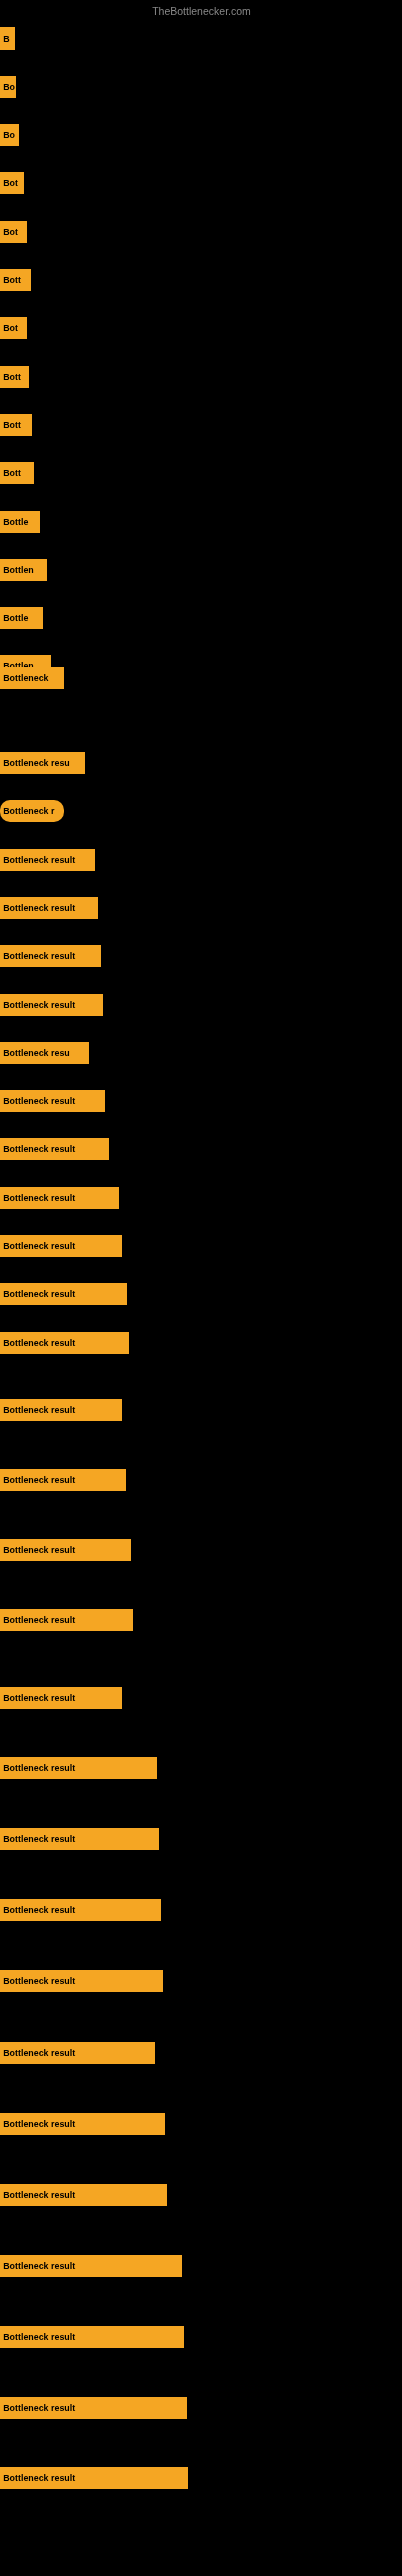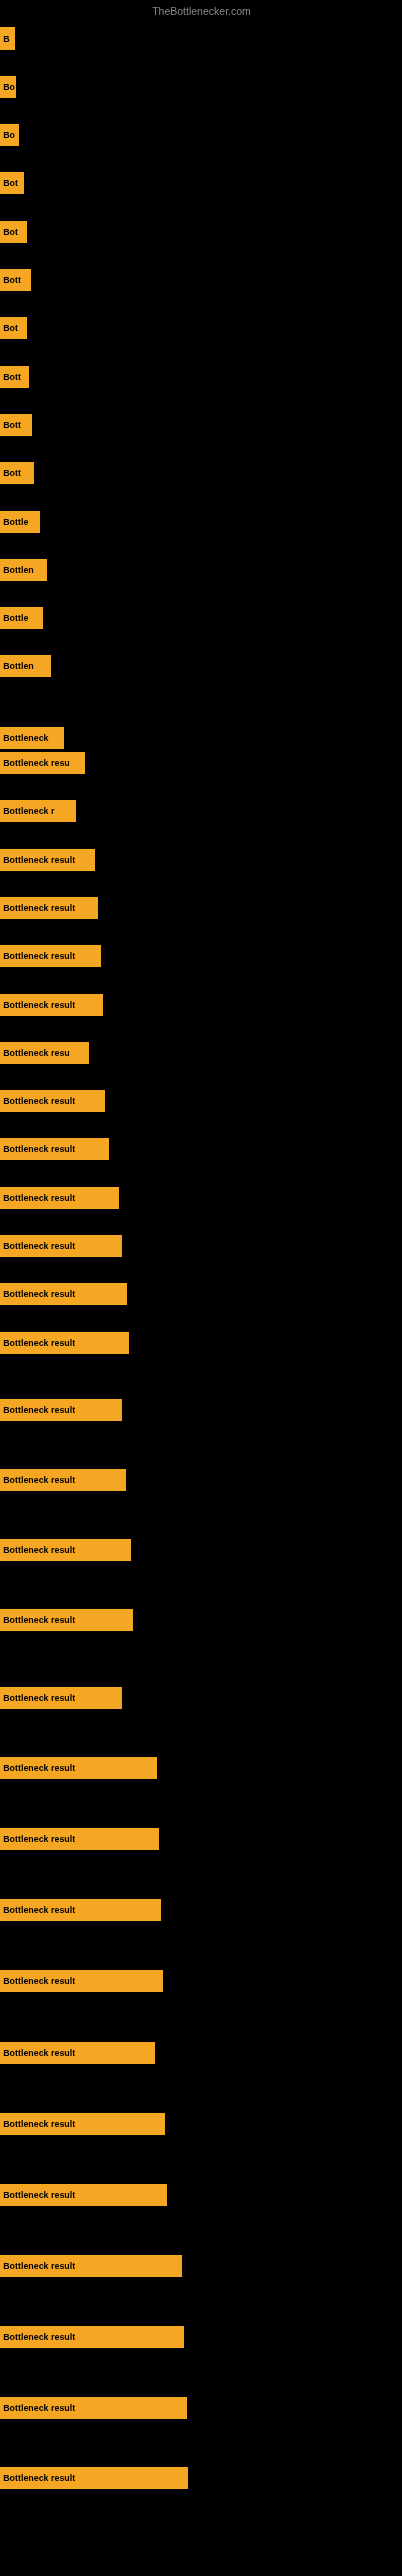--- a/index.html
+++ b/index.html
@@ -110,32 +110,32 @@
     <div class="bar-container" style="top: 602px; width: 52px;">
       <div class="bar" style="width: 43px;">
         <span class="bar-label">Bottle</span>
       </div>
     </div>
     <div class="bar-container" style="top: 650px; width: 59px;">
       <div class="bar" style="width: 51px;">
         <span class="bar-label">Bottlen</span>
       </div>
     </div>
-    <div class="bar-container" style="top: 722px; width: 72px; align-items: center;">
+    <div class="bar-container" style="top: 662px; width: 72px; align-items: center;">
       <div class="bar" style="width: 64px;">
         <span class="bar-label">Bottleneck</span>
       </div>
     </div>
     <div class="bar-container" style="top: 747px; width: 93px;">
       <div class="bar" style="width: 85px;">
         <span class="bar-label">Bottleneck resu</span>
       </div>
     </div>
     <div class="bar-container" style="top: 795px; width: 85px;">
-      <div class="bar" style="width: 76px;">
+      <div class="bar" style="width: 64px; border-radius: 10px;">
         <span class="bar-label">Bottleneck r</span>
       </div>
     </div>
     <div class="bar-container" style="top: 844px; width: 103px;">
       <div class="bar" style="width: 95px;">
         <span class="bar-label">Bottleneck result</span>
       </div>
     </div>
     <div class="bar-container" style="top: 892px; width: 106px;">
       <div class="bar" style="width: 98px;">

